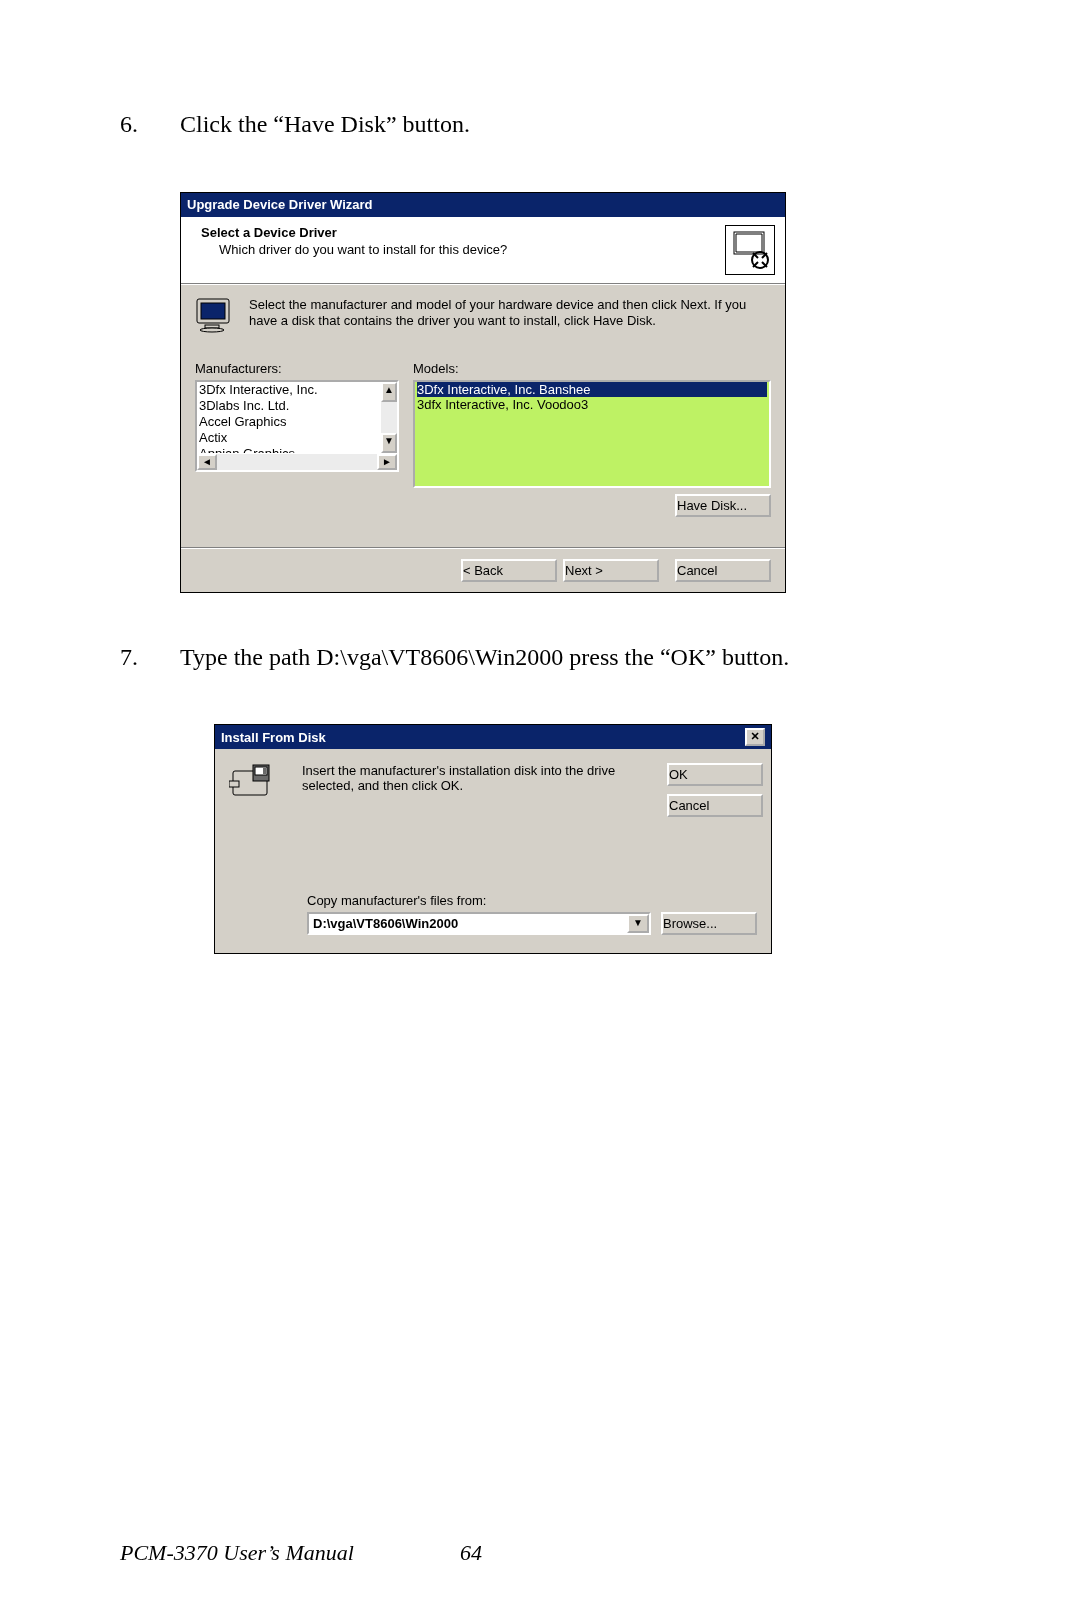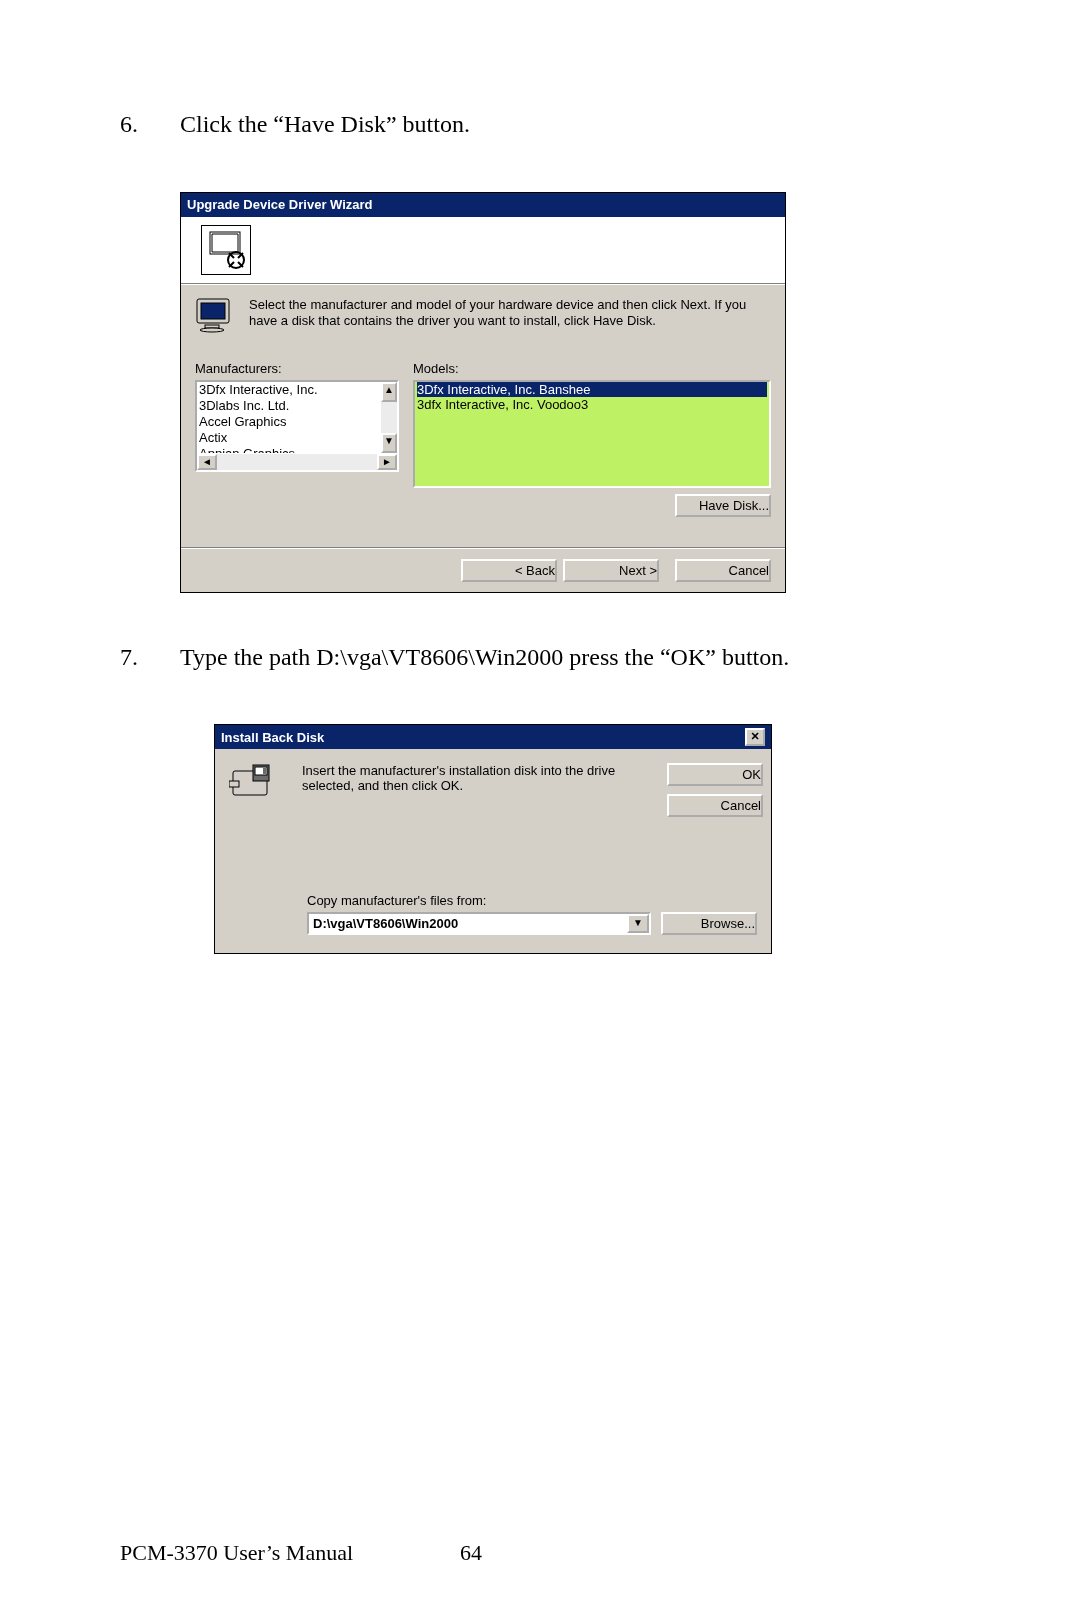--- a/index.html
+++ b/index.html
@@ -139,21 +139,21 @@
   .list-item { white-space:nowrap; }
 
   .have-disk-row {
     display:flex; justify-content:flex-end; margin-top:6px;
   }
   .win-button {
     border:2px outset #fff;
     background:#d4d0c8;
     padding:2px 0;
     width:92px;
-    text-align:right;
+    text-align:left;
     font-family: Tahoma, Arial, sans-serif;
     font-size:13px;
     color:#000;
   }
   .wizard-sep {
     border-top:1px solid #808080;
     border-bottom:1px solid #fff;
     margin: 30px -14px 10px -14px;
   }
   .wizard-footer {
@@ -204,20 +204,21 @@
     width:18px; border:2px outset #fff; background:#d4d0c8;
     text-align:center; font-size:10px; line-height:14px;
   }
 
   
   .page-footer {
     position:absolute;
     bottom: 56px;
     left: 120px;
     right: 136px;
+    font-style: italic;
     font-size: 22px;
     display:flex;
   }
   .page-footer .manual { width: 340px; }
   .page-footer .pnum {  }
 </style>
 </head>
 <body>
 
 <div class="page">
@@ -225,20 +226,24 @@
   <div class="instr">
     <span class="num">6.</span>
     <span class="txt">Click the “Have Disk” button.</span>
   </div>
 
   <div class="wizard">
     <div class="titlebar">
       <span>Upgrade Device Driver Wizard</span>
     </div>
     <div class="wizard-header">
+      <div class="h-text">
+        <div class="h-title">Select a Device Driver</div>
+        <div class="h-sub">Which driver do you want to install for this device?</div>
+      </div>
       <div class="wizard-icon">
         <svg viewBox="0 0 48 48">
           <rect x="8" y="6" width="30" height="22" fill="#fff" stroke="#000"></rect>
           <path d="M10 8 L36 8 L36 26 L10 26 Z" fill="none" stroke="#000"></path>
           <circle cx="34" cy="34" r="8" fill="none" stroke="#000" stroke-width="2"></circle>
           <path d="M27 27 l5 5 M41 41 l-5 -5 M27 41 l5 -5 M41 27 l-5 5" stroke="#000" stroke-width="2"></path>
         </svg>
       </div>
     </div>
     <div class="wizard-body">
@@ -302,21 +307,21 @@
     </div>
   </div>
 
   <div class="instr">
     <span class="num">7.</span>
     <span class="txt">Type the path D:\vga\VT8606\Win2000  press the “OK” button.</span>
   </div>
 
   <div class="ifd">
     <div class="titlebar">
-      <span>Install Back Disk</span>
+      <span>Install From Disk</span>
       <span class="close-box">
         <span>✕</span>
       </span>
     </div>
     <div class="ifd-body">
       <div class="floppy-icon">
         <svg viewBox="0 0 44 36">
           <rect x="4" y="8" width="34" height="24" rx="2" fill="#d4d0c8" stroke="#000"></rect>
           <rect x="0" y="18" width="10" height="6" fill="#d4d0c8" stroke="#000"></rect>
           <rect x="24" y="2" width="16" height="16" fill="#6a6a6a" stroke="#000"></rect>

